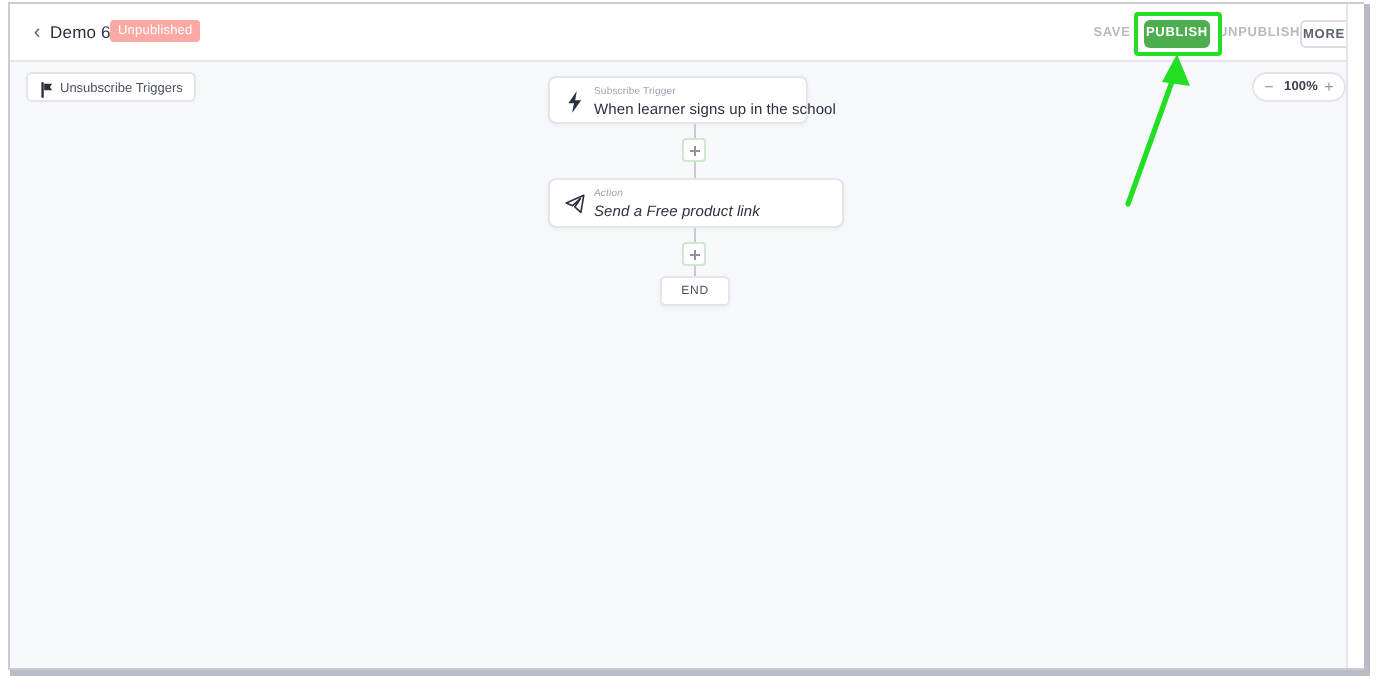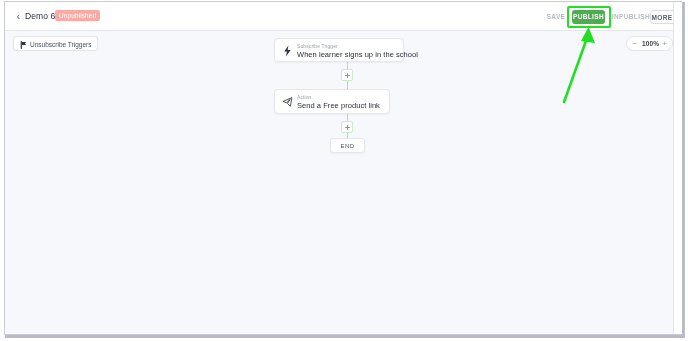--- a/index.html
+++ b/index.html
@@ -204,21 +204,21 @@
   .node-card {
     position: absolute;
     background: #ffffff;
     border: 1px solid #e4e6ec;
     border-radius: 4px;
     box-sizing: border-box;
     box-shadow: 0 1px 2px rgba(30,35,60,.05);
     cursor: pointer;
   }
   #node-trigger { left: 269px; top: 7px; width: 130px; height: 24px; }
-  #node-action  { left: 269px; top: 58px; width: 116px; height: 25px; }
+  #node-action  { left: 269px; top: 58px; width: 148px; height: 25px; font-style: italic; }
 
   .node-icon {
     position: absolute;
     left: 7px; top: 6px;
     width: 11px; height: 12px;
   }
   .node-kind {
     position: absolute;
     left: 22px; top: 4px;
     font-size: 5px;

